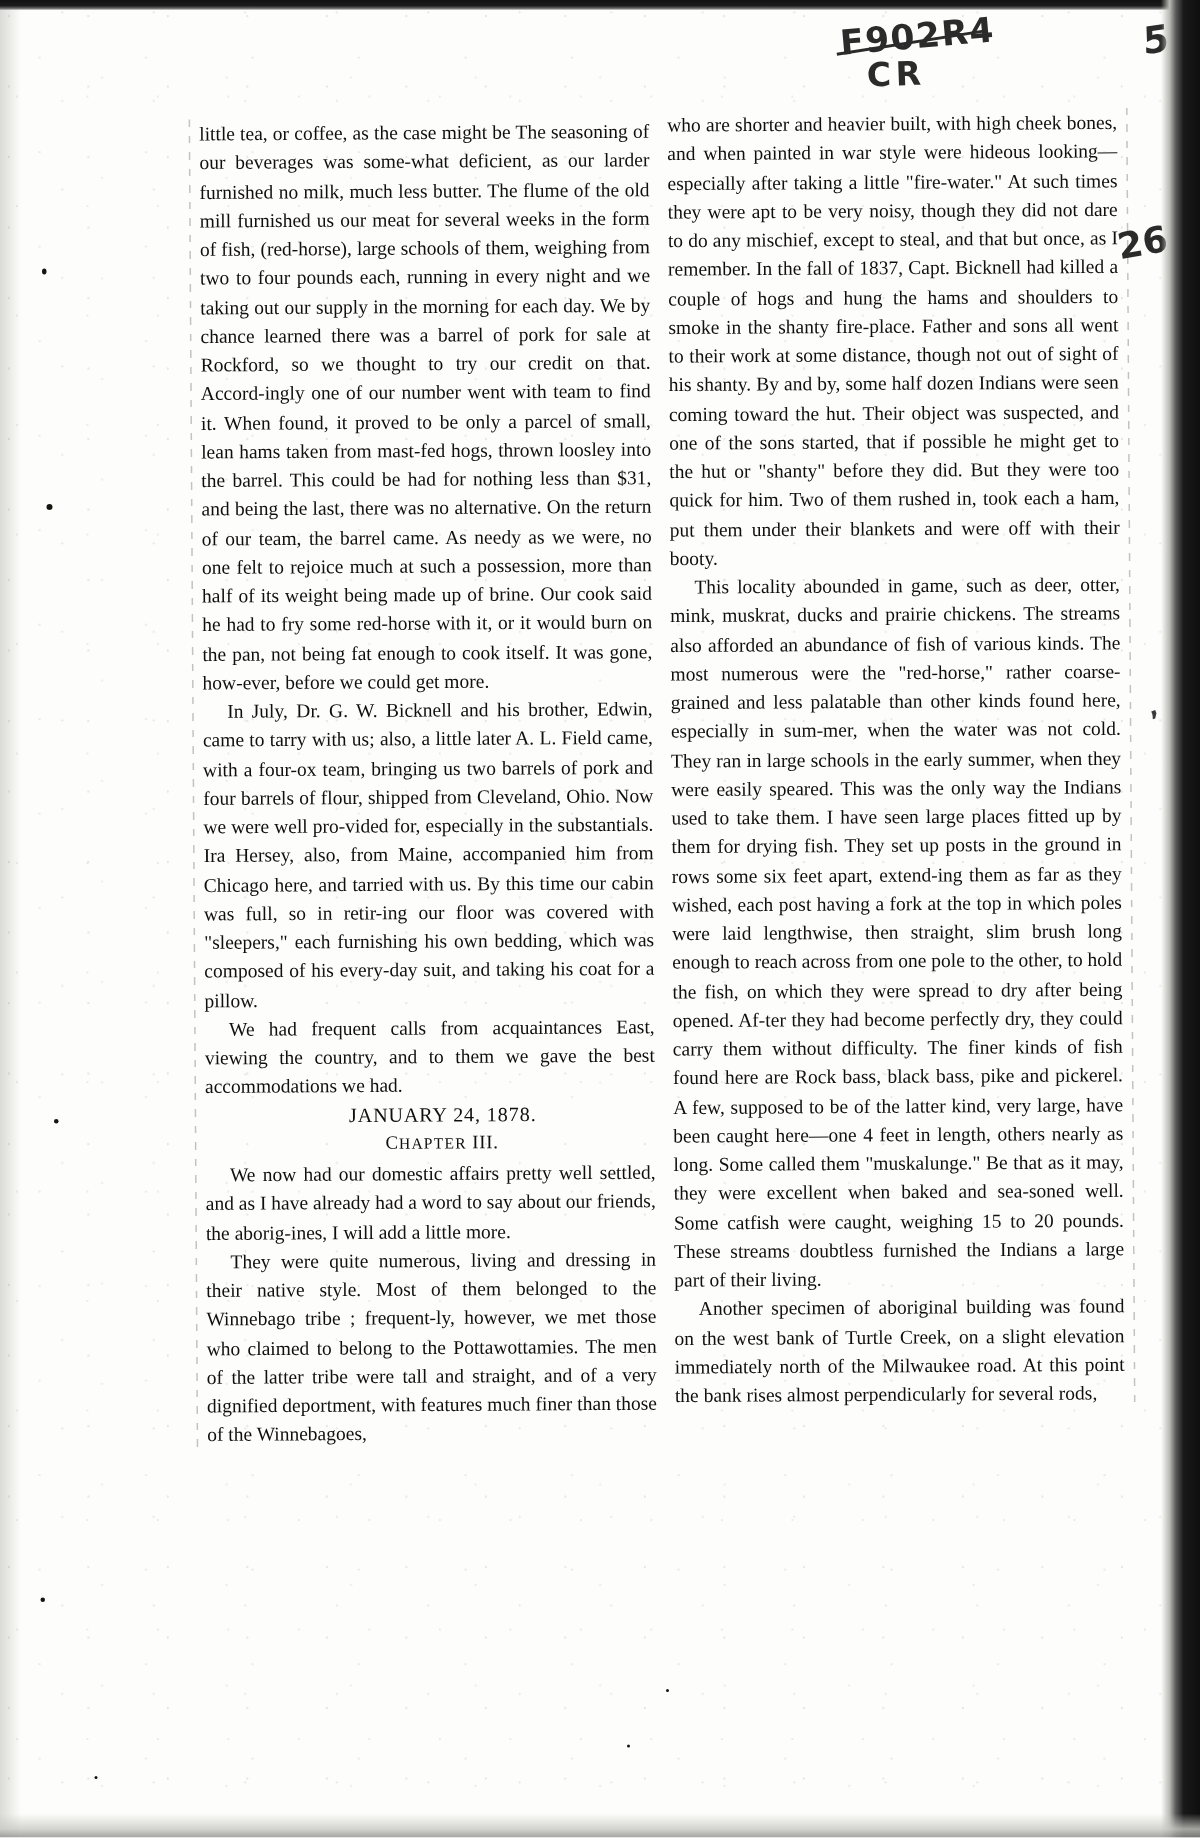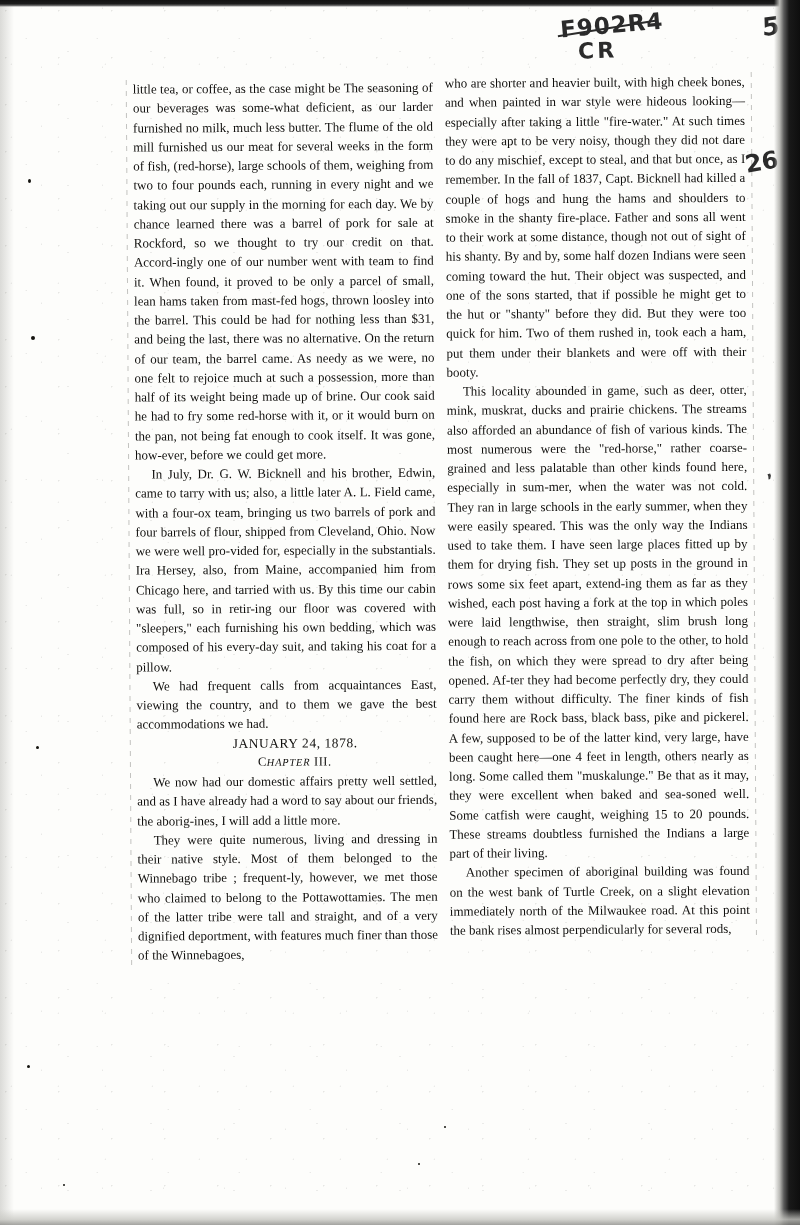--- a/index.html
+++ b/index.html
@@ -39,21 +39,21 @@
   .col p{margin:0;text-indent:1.25em;}
   .col p.cont{text-indent:0;}
   .rule{position:absolute;top:0;width:1px;height:100%;
     background:repeating-linear-gradient(to bottom,rgba(60,60,55,.30) 0 5px,rgba(60,60,55,0) 5px 11px);}
   #rule-a{left:-7px;}
   #rule-b{left:306px;}
   .head-date{text-align:center;text-indent:0;margin:9px 0 0 0;
     font-size:13.4px;letter-spacing:.6px;}
   .head-chap{text-align:center;text-indent:0;margin:1px 0 3px 0;
     font-size:12.6px;letter-spacing:.5px;}
-  .head-chap .sc{font-size:10.4px;letter-spacing:.8px;font-style:italic;}
+  .head-chap .sc{font-size:10.4px;letter-spacing:.8px;}
 
   
   .hand{position:absolute;font-family:"DejaVu Sans",sans-serif;
     color:#2b2b2b;font-weight:600;}
   #hand-acc{left:560px;top:12px;font-size:23px;letter-spacing:1px;
     transform:rotate(-5deg);}
   #hand-acc .strike{position:absolute;left:-3px;top:15px;width:100px;height:2px;
     background:#2b2b2b;transform:rotate(-4deg);}
   #hand-cr{left:578px;top:38px;font-size:22px;letter-spacing:3px;transform:rotate(-2deg);}
   #hand-pg{left:762px;top:12px;font-size:25px;transform:rotate(-8deg) skewX(-6deg);}

